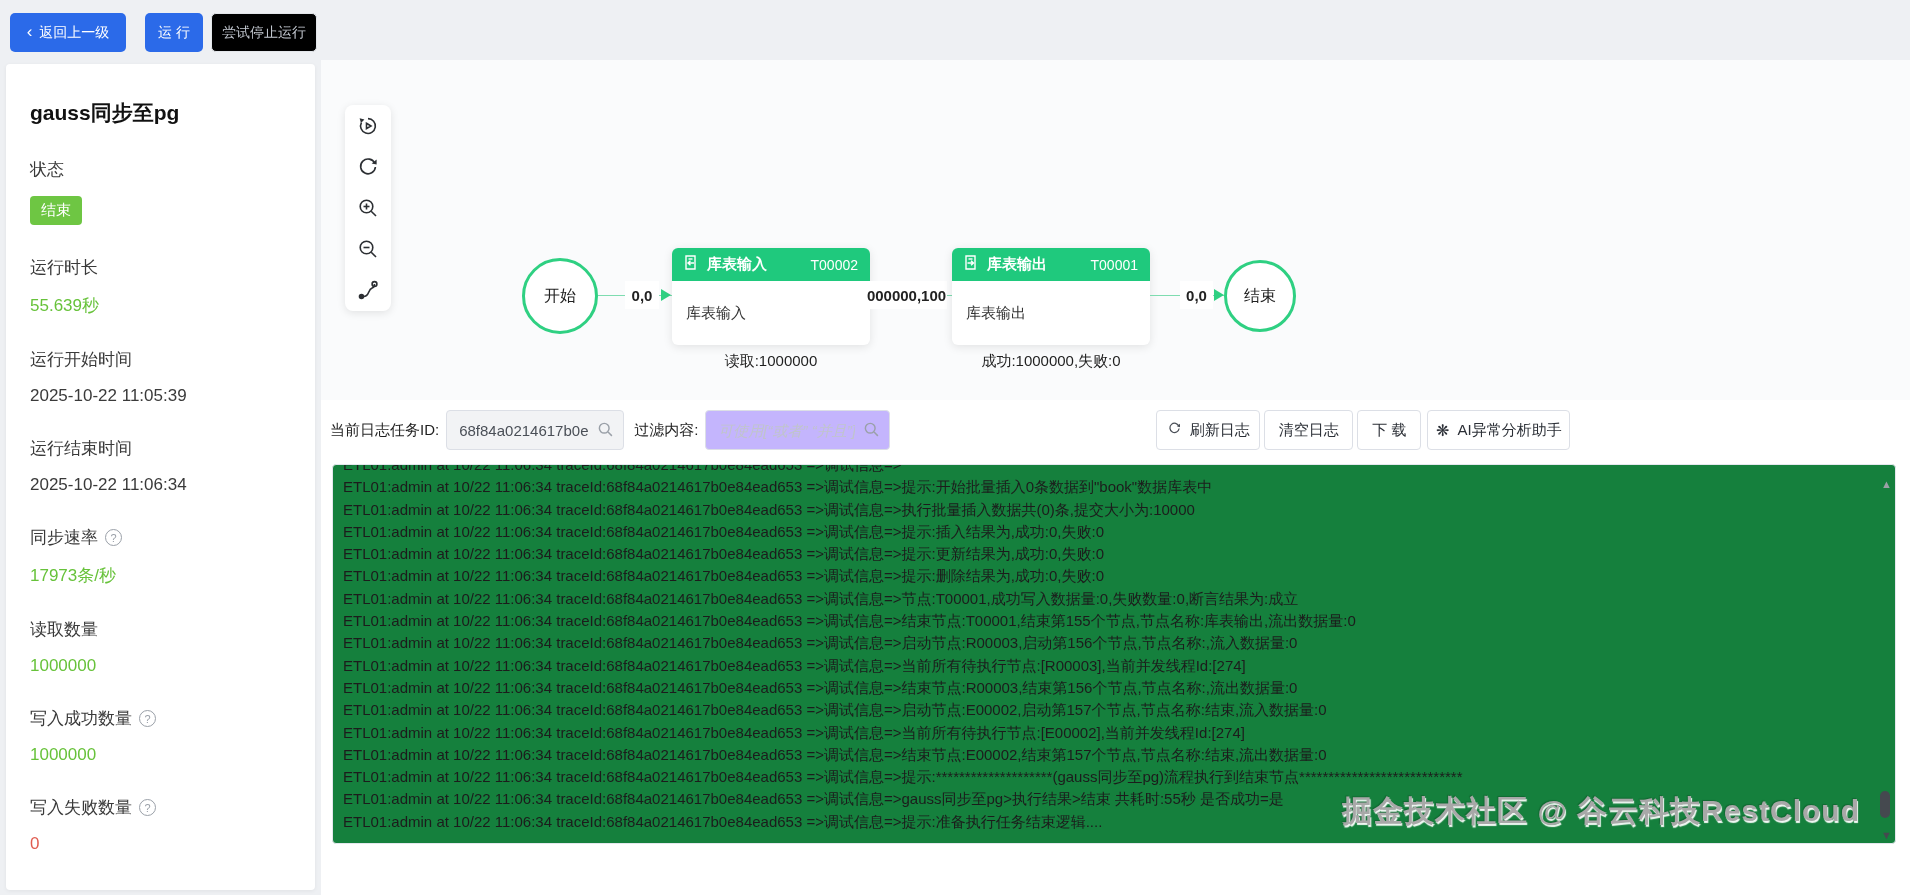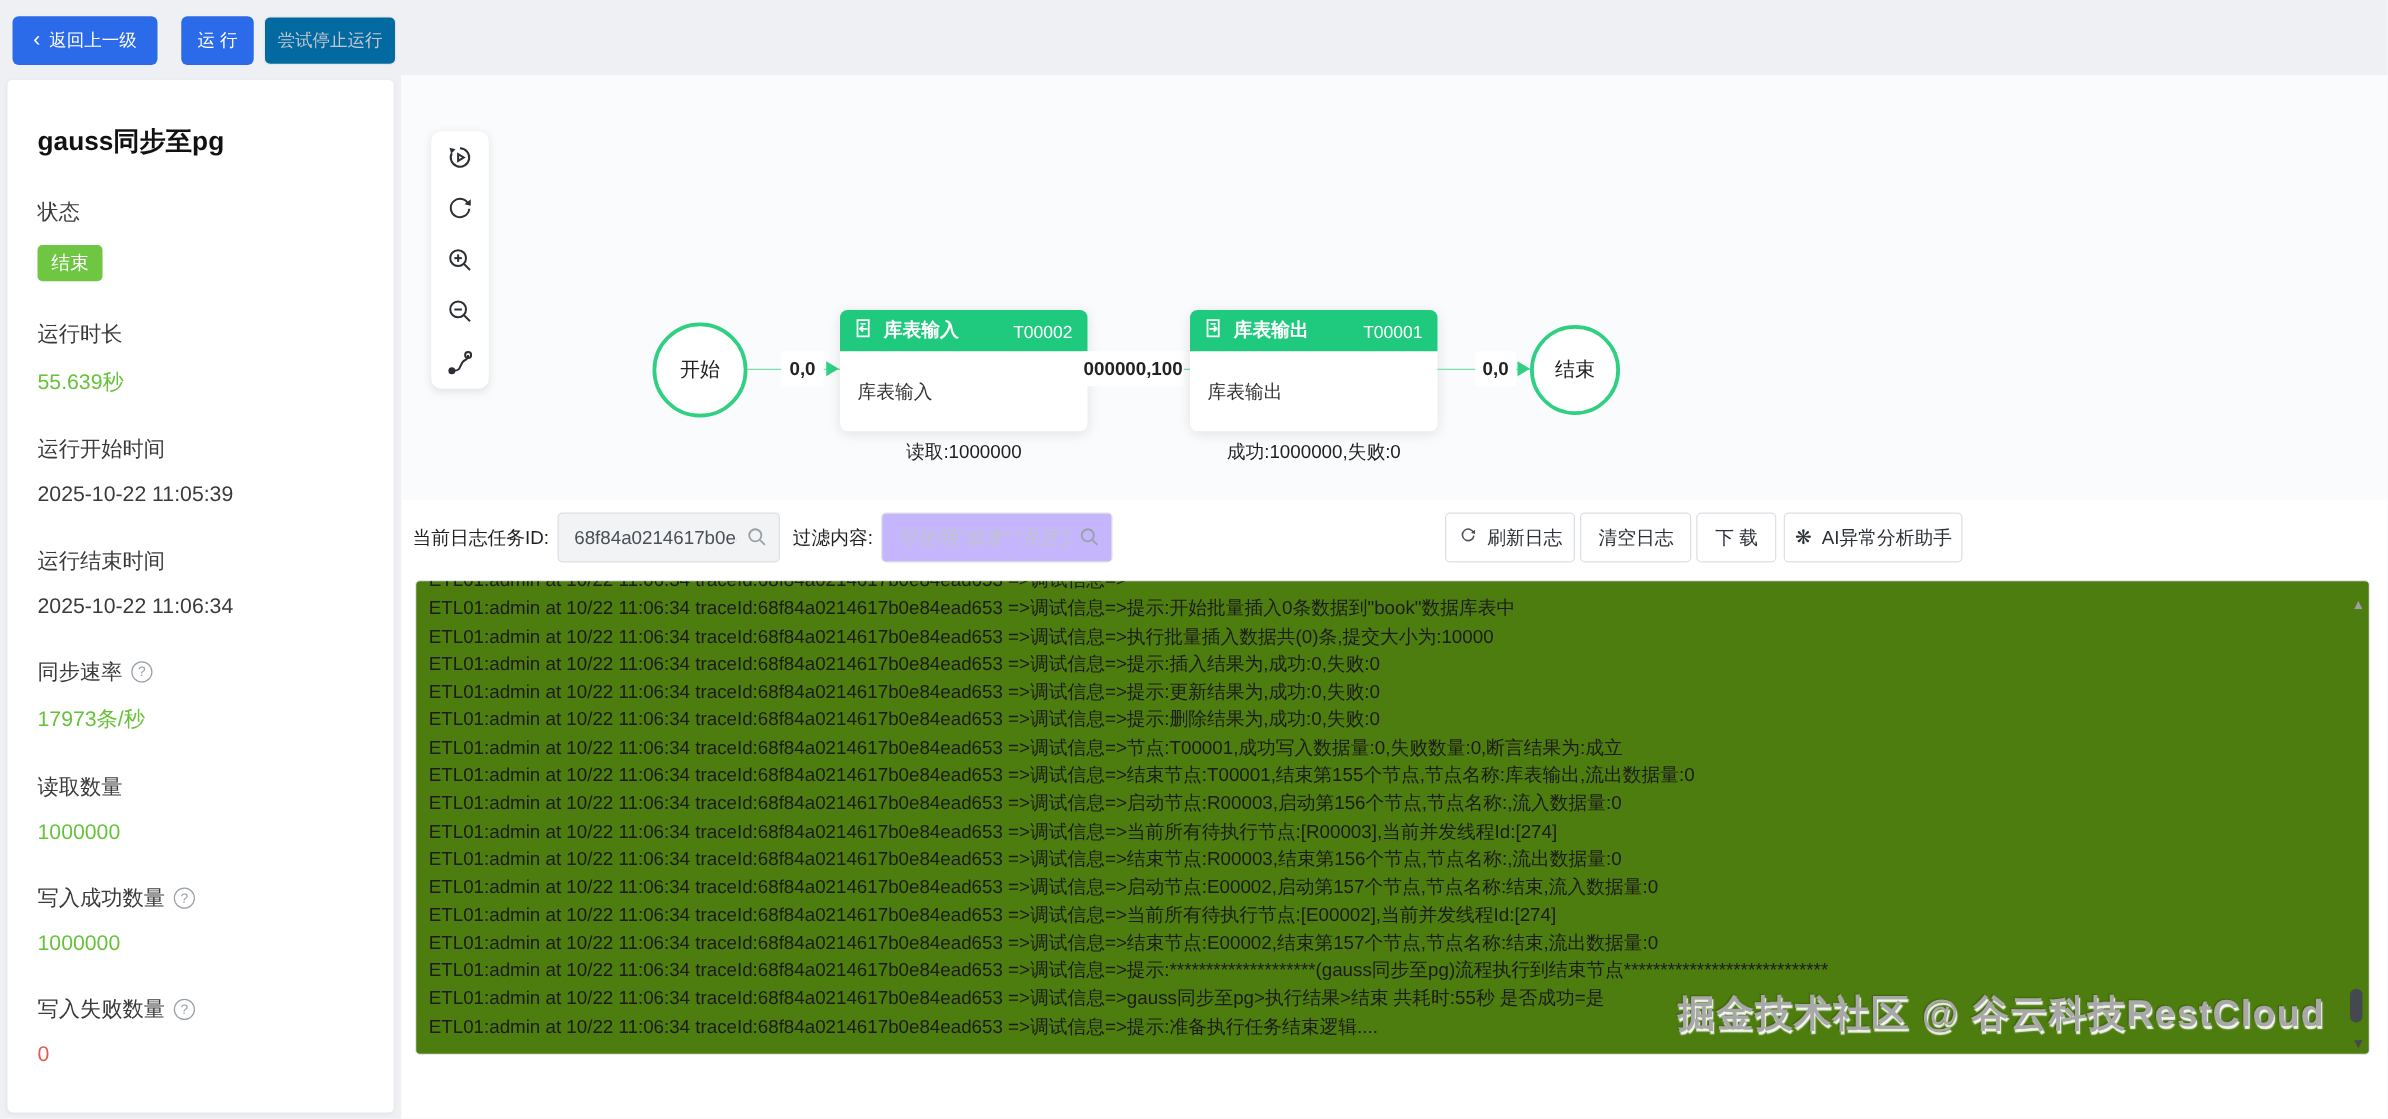--- a/index.html
+++ b/index.html
@@ -8,21 +8,21 @@
   .app { position:relative; width:1910px; height:895px; }
 
   
   .topbar { position:absolute; left:0; top:0; width:100%; height:60px; background:#eef0f3; }
   .btn-blue { position:absolute; top:13px; height:39px; border:none; border-radius:5px;
     background:#2b6ae9; color:#fff; font-size:14px; font-family:inherit; cursor:pointer;
     display:flex; align-items:center; justify-content:center; gap:7px; }
   .btn-back { left:10px; width:116px; }
   .btn-run { left:145px; width:58px; }
   .btn-stop { position:absolute; top:13px; left:211px; width:106px; height:39px; border-radius:5px;
-    background:#0369a1; border:1px solid #e3e6ea; color:#c3c8d0; font-size:14px; font-family:Liberation Serif, serif; }
+    background:#000000; border:1px solid #e3e6ea; color:#c3c8d0; font-size:14px; font-family:Liberation Serif, serif; }
   .chev { font-size:17px; line-height:1; margin-top:-2px; }
 
   
   .sidebar { position:absolute; left:6px; top:64px; width:309px; height:826px; background:#fff;
     border-radius:4px; box-shadow:0 1px 4px rgba(0,0,0,.06); padding:35px 24px; }
   .side-title { font-size:21px; font-weight:bold; color:#111; }
   .f-label { margin-top:31px; font-size:17px; color:#3a3a3a; display:flex; align-items:center; gap:7px; }
   .f-value { margin-top:15px; font-size:17px; }
   .v-green { color:#67c23a; }
   .v-dark { color:#3a3a3a; }
@@ -86,21 +86,21 @@
     font-family:inherit; color:#2b2f36; cursor:pointer; display:flex; align-items:center;
     justify-content:center; gap:8px; margin-left:4px; }
   .fbtn-refresh { width:104px; margin-left:0; }
   .fbtn-clear { width:89px; }
   .fbtn-dl { width:64px;text-align:center; }
   .fbtn-ai { width:143px; margin-left:6px; }
   .ai-glyph { font-size:16px; color:#2b2f36; }
 
   
   .logwrap { position:relative; margin:4px 14px 0 11px; height:380px; }
-  .logbox { position:absolute; inset:0; background:#4d7c0f; border:1px solid #e4e7ed; border-radius:4px;
+  .logbox { position:absolute; inset:0; background:#15803d; border:1px solid #e4e7ed; border-radius:4px;
     overflow:hidden; padding:5px 24px 0 10px; }
   .log-line { font-size:15px; line-height:22.3px; color:#1c1c1c; white-space:nowrap; }
   .log-line:first-child { margin-top:-16px; }
   .scroll-up { position:absolute; right:4px; top:14px; font-size:11px; color:#9ca0a6; cursor:pointer; }
   .scroll-thumb { position:absolute; right:6px; bottom:26px; width:10px; height:27px; background:#45494f;
     border-radius:6px; cursor:pointer; }
   .scroll-down { position:absolute; right:4px; bottom:3px; font-size:11px; color:#45494f; cursor:pointer; }
   .watermark { position:absolute; right:36px; bottom:12px; font-size:30px; font-weight:bold; color:#a8a8a8;
     letter-spacing:1px; text-shadow:1px 2px 1px rgba(255,255,255,.95), -1px -1px 1px rgba(0,0,0,.18);
     pointer-events:none; }

